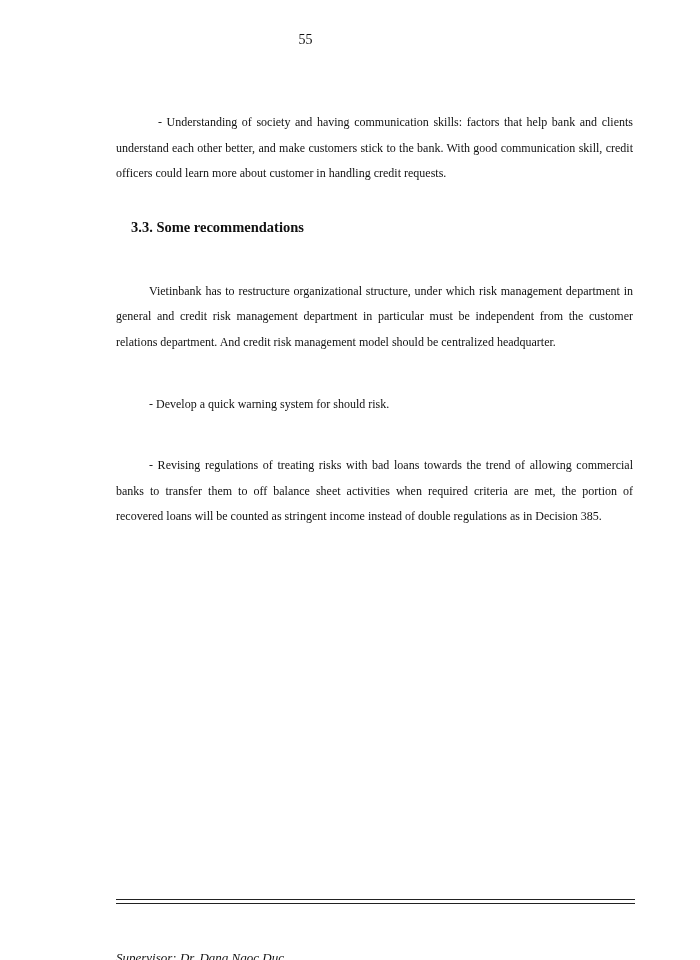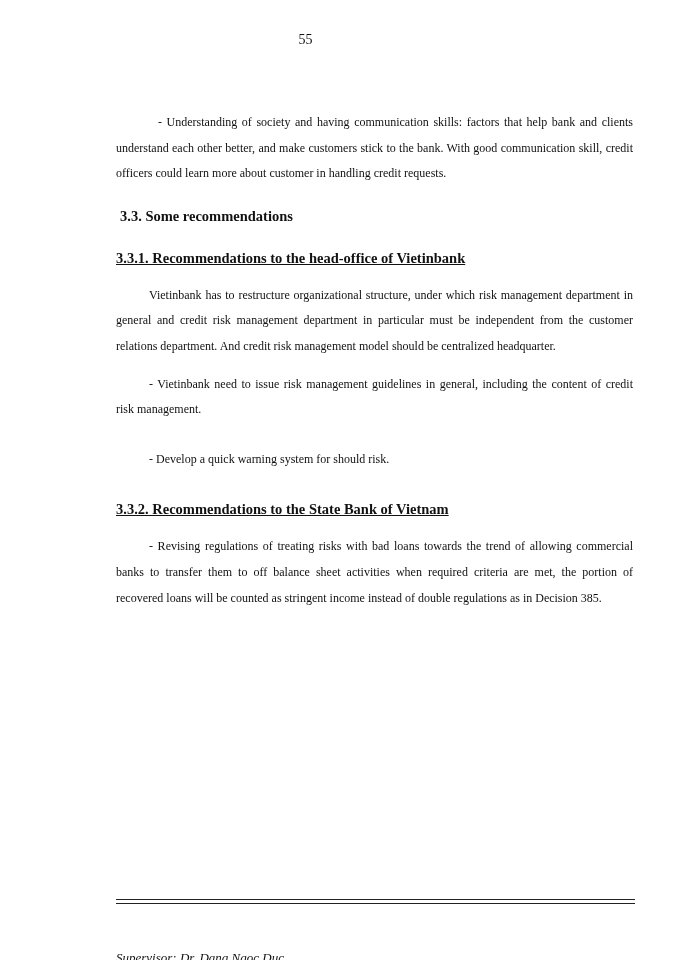--- a/index.html
+++ b/index.html
@@ -4,48 +4,45 @@
   <style>
     html, body { margin: 0; padding: 0; background: #ffffff; }
     body { width: 700px; height: 960px; position: relative; overflow: hidden;
       font-family: "Liberation Serif", "DejaVu Serif", serif; color: #111; }
     .page-number { position: absolute; top: 32px; left: 0; width: 611px; text-align: center;
       font-size: 14px; }
     .content { position: absolute; left: 116px; width: 517px; top: 110px; }
     p { margin: 0; font-size: 12px; line-height: 25.6px; text-align: justify; text-indent: 33px; }
     p.first { text-indent: 42px; }
     .gap { height: 12px; }
-    h2 { margin: 4px; font-size: 14.5px; font-weight: bold; line-height: 26px; }
+    h2 { margin: 15px; font-size: 14.5px; font-weight: bold; line-height: 26px; }
     h3 { margin: 0; font-size: 14.5px; font-weight: bold; line-height: 26px; text-decoration: underline; }
     .footer-rule { position: absolute; left: 116px; width: 519px; top: 899px; height: 3px;
       border-top: 1px solid #222; border-bottom: 1px solid #222; }
     .footer { position: absolute; left: 116px; width: 515px; top: 903px;
       font-style: italic; font-size: 13px; display: flex; justify-content: space-between; margin-top: 47px; }
   </style>
 </head>
 <body>
 
 <div class="page-number">55</div>
 
 <div class="content">
   <p class="first">- Understanding  of society and having  communication skills: factors that help bank and clients understand each other better, and make customers stick to the bank.  With good communication skill, credit officers could learn more about customer in handling  credit requests.</p>
   <div class="gap"></div>
   <h2>3.3. Some recommendations</h2>
   <div class="gap"></div>
-  <h3>3.3.1. Recommendations to the head-office of Vietinbank</h3>
   <div class="gap"></div>
   <p>Vietinbank has to restructure organizational structure, under which risk management department in general and credit risk management department in particular must be independent from the customer relations department. And credit risk management model should be centralized headquarter.</p>
   <div class="gap"></div>
-  <p>- Vietinbank need to issue risk management guidelines in general, including the content of credit risk management.</p>
   <div class="gap"></div>
   <div class="gap"></div>
   <p>- Develop a quick warning system for should risk.</p>
   <div class="gap"></div>
   <div class="gap"></div>
-  <h3>3.3.2. Recommendations to the State Bank of Vietnam</h3>
   <div class="gap"></div>
   <p>- Revising regulations of treating risks with bad loans towards the trend of allowing commercial banks to transfer them to off balance sheet activities when required criteria are met, the portion of recovered loans will be counted as stringent income instead of double regulations as in Decision 385.</p>
 </div>
 
 <div class="footer-rule"></div>
 <div class="footer">
   <span>Supervisor: Dr. Dang Ngoc Duc</span>
 </div>
 
 </body></html>

